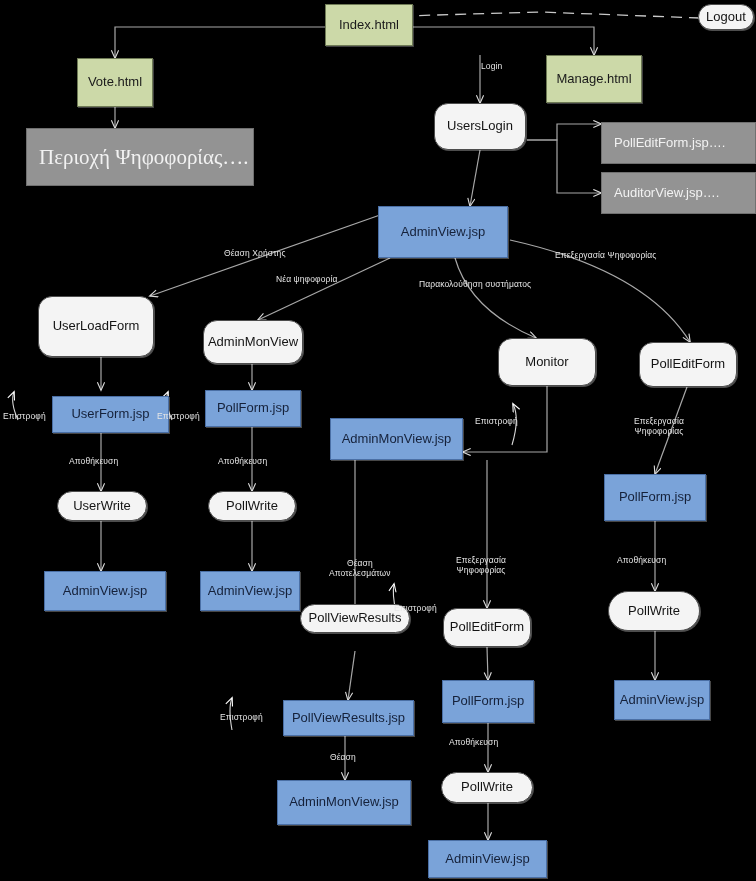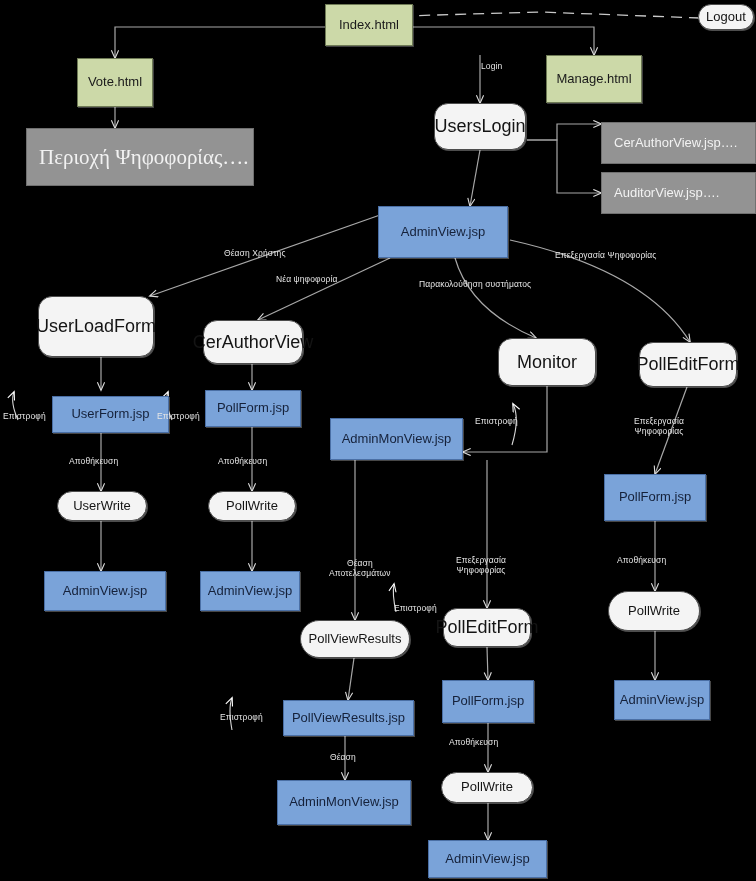--- a/index.html
+++ b/index.html
@@ -10,21 +10,21 @@
   .node{position:absolute;box-sizing:border-box;display:flex;align-items:center;
         justify-content:center;text-align:center;line-height:1.15;}
   .n-green{background:#ccd9a8;border:1px solid #6e7a55;color:#1a1a1a;font-size:13px;
            box-shadow:1px 1px 0 rgba(255,255,255,.25);}
   .n-blue{background:#7aa3d9;border:1px solid #4a6fa5;color:#15213a;font-size:13px;
           box-shadow:1px 1px 0 rgba(255,255,255,.28);}
   .n-gray{background:#939393;border:1px solid #707070;color:#f2f2f2;font-size:13px;
           justify-content:flex-start;padding-left:12px;}
   .n-gray.serif{font-family:"Liberation Serif",serif;font-size:21px;}
   .n-round{background:#f4f4f4;border:1px solid #4d4d4d;border-radius:14px;color:#141414;
-           font-size:18px;box-shadow:1px 1px 0 rgba(255,255,255,.3);}
+           font-size:13px;box-shadow:1px 1px 0 rgba(255,255,255,.3);}
   .n-stadium{background:#f4f4f4;border:1px solid #4d4d4d;border-radius:999px;color:#141414;
              font-size:13px;box-shadow:1px 1px 0 rgba(255,255,255,.3);}
 
   .elabel{position:absolute;color:#e6e6e6;font-size:8.5px;line-height:1.15;
           white-space:pre;letter-spacing:.1px;pointer-events:none;}
   .elabel.w{white-space:pre-line;}
 </style>
 </head>
 <body>
 
@@ -116,29 +116,29 @@
   <div class="node n-stadium" style="left:698px;top:4px;width:56px;height:26px;">Logout</div>
 
   <div class="node n-green" style="left:77px;top:58px;width:76px;height:49px;">Vote.html</div>
 
   <div class="node n-green" style="left:546px;top:55px;width:96px;height:48px;">Manage.html</div>
 
   <div class="node n-gray serif" style="left:26px;top:128px;width:228px;height:58px;">Περιοχή Ψηφοφορίας….</div>
 
   <div class="node n-round" style="left:434px;top:103px;width:92px;height:47px;">UsersLogin</div>
 
-  <div class="node n-gray" style="left:601px;top:122px;width:155px;height:42px;">CerAuthorView.jsp….</div>
+  <div class="node n-gray" style="left:601px;top:122px;width:155px;height:42px;">PollEditForm.jsp….</div>
 
   <div class="node n-gray" style="left:601px;top:172px;width:155px;height:42px;">AuditorView.jsp….</div>
 
   <div class="node n-blue" style="left:378px;top:206px;width:130px;height:52px;">AdminView.jsp</div>
 
   <div class="node n-round" style="left:38px;top:296px;width:116px;height:61px;">UserLoadForm</div>
 
-  <div class="node n-round" style="left:203px;top:320px;width:100px;height:44px;">CerAuthorView</div>
+  <div class="node n-round" style="left:203px;top:320px;width:100px;height:44px;">AdminMonView</div>
 
   <div class="node n-round" style="left:498px;top:338px;width:98px;height:48px;">Monitor</div>
 
   <div class="node n-round" style="left:639px;top:342px;width:98px;height:45px;">PollEditForm</div>
 
   <div class="node n-blue" style="left:52px;top:396px;width:117px;height:37px;text-align:center;">UserForm.jsp</div>
 
   <div class="node n-blue" style="left:205px;top:390px;width:96px;height:37px;">PollForm.jsp</div>
 
   <div class="node n-blue" style="left:330px;top:418px;width:133px;height:42px;">AdminMonView.jsp</div>
@@ -150,21 +150,21 @@
   <div class="node n-stadium" style="left:208px;top:491px;width:88px;height:30px;">PollWrite</div>
 
   <div class="node n-stadium" style="left:608px;top:591px;width:92px;height:40px;">PollWrite</div>
 
   <div class="node n-blue" style="left:44px;top:571px;width:122px;height:40px;">AdminView.jsp</div>
 
   <div class="node n-blue" style="left:200px;top:571px;width:100px;height:40px;">AdminView.jsp</div>
 
   <div class="node n-blue" style="left:614px;top:680px;width:96px;height:40px;">AdminView.jsp</div>
 
-  <div class="node n-stadium" style="left:300px;top:620px;width:110px;height:38px;">PollViewResults</div>
+  <div class="node n-stadium" style="left:300px;top:604px;width:110px;height:29px;">PollViewResults</div>
 
   <div class="node n-round" style="left:443px;top:608px;width:88px;height:39px;">PollEditForm</div>
 
   <div class="node n-blue" style="left:283px;top:700px;width:131px;height:36px;">PollViewResults.jsp</div>
 
   <div class="node n-blue" style="left:442px;top:680px;width:92px;height:43px;">PollForm.jsp</div>
 
   <div class="node n-blue" style="left:277px;top:780px;width:134px;height:45px;">AdminMonView.jsp</div>
 
   <div class="node n-stadium" style="left:441px;top:772px;width:92px;height:31px;">PollWrite</div>

